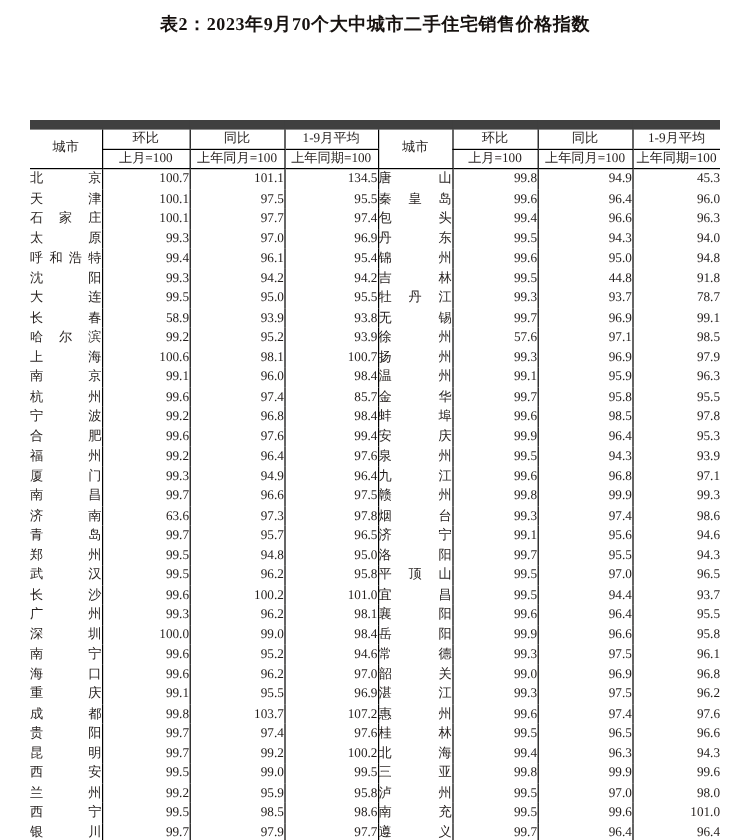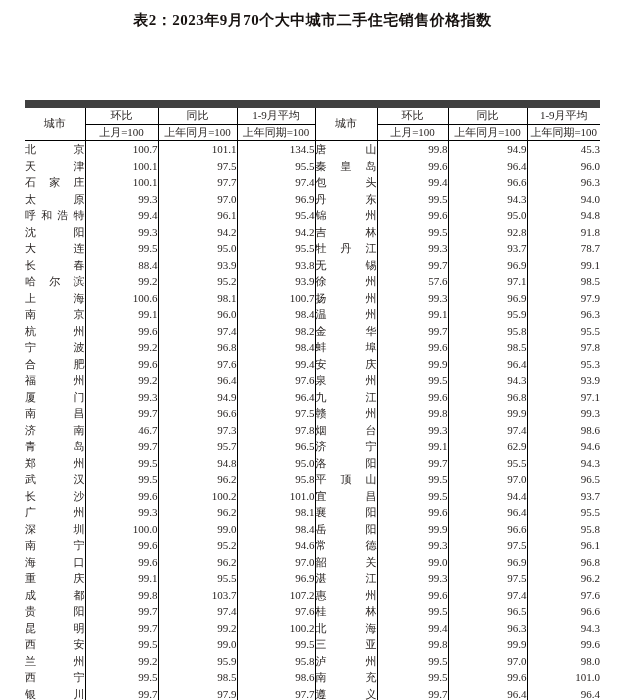--- a/index.html
+++ b/index.html
@@ -153,38 +153,38 @@
     <td class="num vline">94.8</td>
   </tr>
 
   <tr>
     <td class="city">沈阳</td>
     <td class="num vline">99.3</td>
     <td class="num vline">94.2</td>
     <td class="num vline">94.2</td>
     <td class="city vline">吉林</td>
     <td class="num vline">99.5</td>
-    <td class="num vline">92.8</td>
+    <td class="num vline">44.8</td>
     <td class="num vline">91.8</td>
   </tr>
 
   <tr>
     <td class="city">大连</td>
     <td class="num vline">99.5</td>
     <td class="num vline">95.0</td>
     <td class="num vline">95.5</td>
     <td class="city vline">牡丹江</td>
     <td class="num vline">99.3</td>
     <td class="num vline">93.7</td>
     <td class="num vline">78.7</td>
   </tr>
 
   <tr>
     <td class="city">长春</td>
-    <td class="num vline">88.4</td>
+    <td class="num vline">58.9</td>
     <td class="num vline">93.9</td>
     <td class="num vline">93.8</td>
     <td class="city vline">无锡</td>
     <td class="num vline">99.7</td>
     <td class="num vline">96.9</td>
     <td class="num vline">99.1</td>
   </tr>
 
   <tr>
     <td class="city">哈尔滨</td>
@@ -216,21 +216,21 @@
     <td class="city vline">温州</td>
     <td class="num vline">99.1</td>
     <td class="num vline">95.9</td>
     <td class="num vline">96.3</td>
   </tr>
 
   <tr>
     <td class="city">杭州</td>
     <td class="num vline">99.6</td>
     <td class="num vline">97.4</td>
-    <td class="num vline">98.2</td>
+    <td class="num vline">85.7</td>
     <td class="city vline">金华</td>
     <td class="num vline">99.7</td>
     <td class="num vline">95.8</td>
     <td class="num vline">95.5</td>
   </tr>
 
   <tr>
     <td class="city">宁波</td>
     <td class="num vline">99.2</td>
     <td class="num vline">96.8</td>
@@ -280,37 +280,37 @@
     <td class="num vline">96.6</td>
     <td class="num vline">97.5</td>
     <td class="city vline">赣州</td>
     <td class="num vline">99.8</td>
     <td class="num vline">99.9</td>
     <td class="num vline">99.3</td>
   </tr>
 
   <tr>
     <td class="city">济南</td>
-    <td class="num vline">46.7</td>
+    <td class="num vline">63.6</td>
     <td class="num vline">97.3</td>
     <td class="num vline">97.8</td>
     <td class="city vline">烟台</td>
     <td class="num vline">99.3</td>
     <td class="num vline">97.4</td>
     <td class="num vline">98.6</td>
   </tr>
 
   <tr>
     <td class="city">青岛</td>
     <td class="num vline">99.7</td>
     <td class="num vline">95.7</td>
     <td class="num vline">96.5</td>
     <td class="city vline">济宁</td>
     <td class="num vline">99.1</td>
-    <td class="num vline">62.9</td>
+    <td class="num vline">95.6</td>
     <td class="num vline">94.6</td>
   </tr>
 
   <tr>
     <td class="city">郑州</td>
     <td class="num vline">99.5</td>
     <td class="num vline">94.8</td>
     <td class="num vline">95.0</td>
     <td class="city vline">洛阳</td>
     <td class="num vline">99.7</td>

